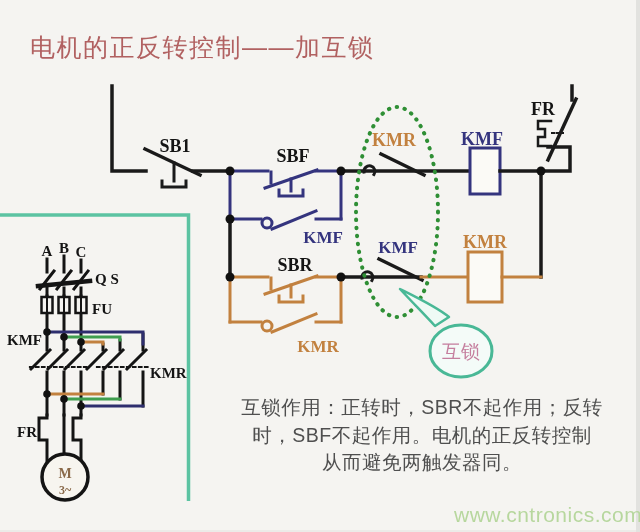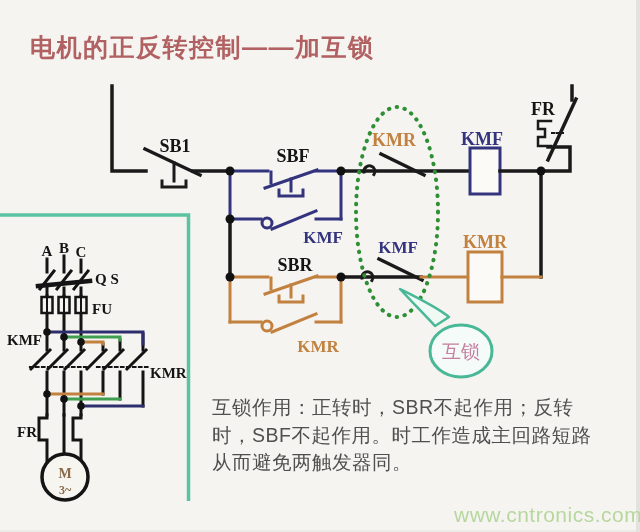--- a/index.html
+++ b/index.html
@@ -1,23 +1,23 @@
 <!DOCTYPE html>
 <html><head>
 <meta charset="utf-8">
 <style>
   html,body{margin:0;padding:0;}
   body{font-family:"Liberation Sans",sans-serif;}
   #page{position:relative;width:640px;height:532px;background:#f5f4f1;overflow:hidden;
         box-shadow:inset -4px 0 0 #e2e2df, inset 0 -2px 0 #ecebe8;}
-  #title{position:absolute;left:30px;top:31px;font-size:25px;font-weight:bold;
+  #title{position:absolute;left:30px;top:31px;font-size:25px;font-weight:normal;
          color:#b16161;letter-spacing:1.5px;white-space:nowrap;}
   #schematic{position:absolute;left:0;top:0;}
   #note{position:absolute;left:212px;top:394px;width:420px;color:#4f4f4f;
-        font-size:19.5px;line-height:27.5px;letter-spacing:0.5px;}
+        font-size:19.5px;line-height:27.5px;letter-spacing:0.5px;text-align:center;}
   #note span{display:block;white-space:nowrap;}
   #watermark{position:absolute;left:454px;top:503px;font-size:21px;color:#b7d79e;
              letter-spacing:0.5px;}
   text{font-family:"Liberation Serif",serif;font-weight:bold;}
   .lbl-blk{fill:#141414;}
   .lbl-navy{fill:#34347e;}
   .lbl-org{fill:#c2813f;}
   .lbl-pink{fill:#c57f9e;font-family:"Liberation Sans",sans-serif;font-weight:normal;}
   .lbl-motor{fill:#8a6a4a;}
 </style>
@@ -193,18 +193,18 @@
     <text x="92" y="314" font-size="15" class="lbl-blk">FU</text>
     <text x="7" y="345" font-size="15" class="lbl-blk">KMF</text>
     <text x="150" y="378" font-size="15" class="lbl-blk">KMR</text>
     <text x="17" y="437" font-size="15" class="lbl-blk">FR</text>
     <text x="65" y="478" text-anchor="middle" font-size="14" class="lbl-motor">M</text>
     <text x="65" y="494" text-anchor="middle" font-size="12" class="lbl-motor">3~</text>
   </svg>
 
   <div id="note">
     <span>互锁作用：正转时，SBR不起作用；反转</span>
-    <span>时，SBF不起作用。时工作造成主回路短路</span>
+    <span>时，SBF不起作用。电机的正反转控制</span>
     <span>从而避免两触发器同。</span>
   </div>
 
   <div id="watermark">www.cntronics.com</div>
 </div>
 
 </body></html>

